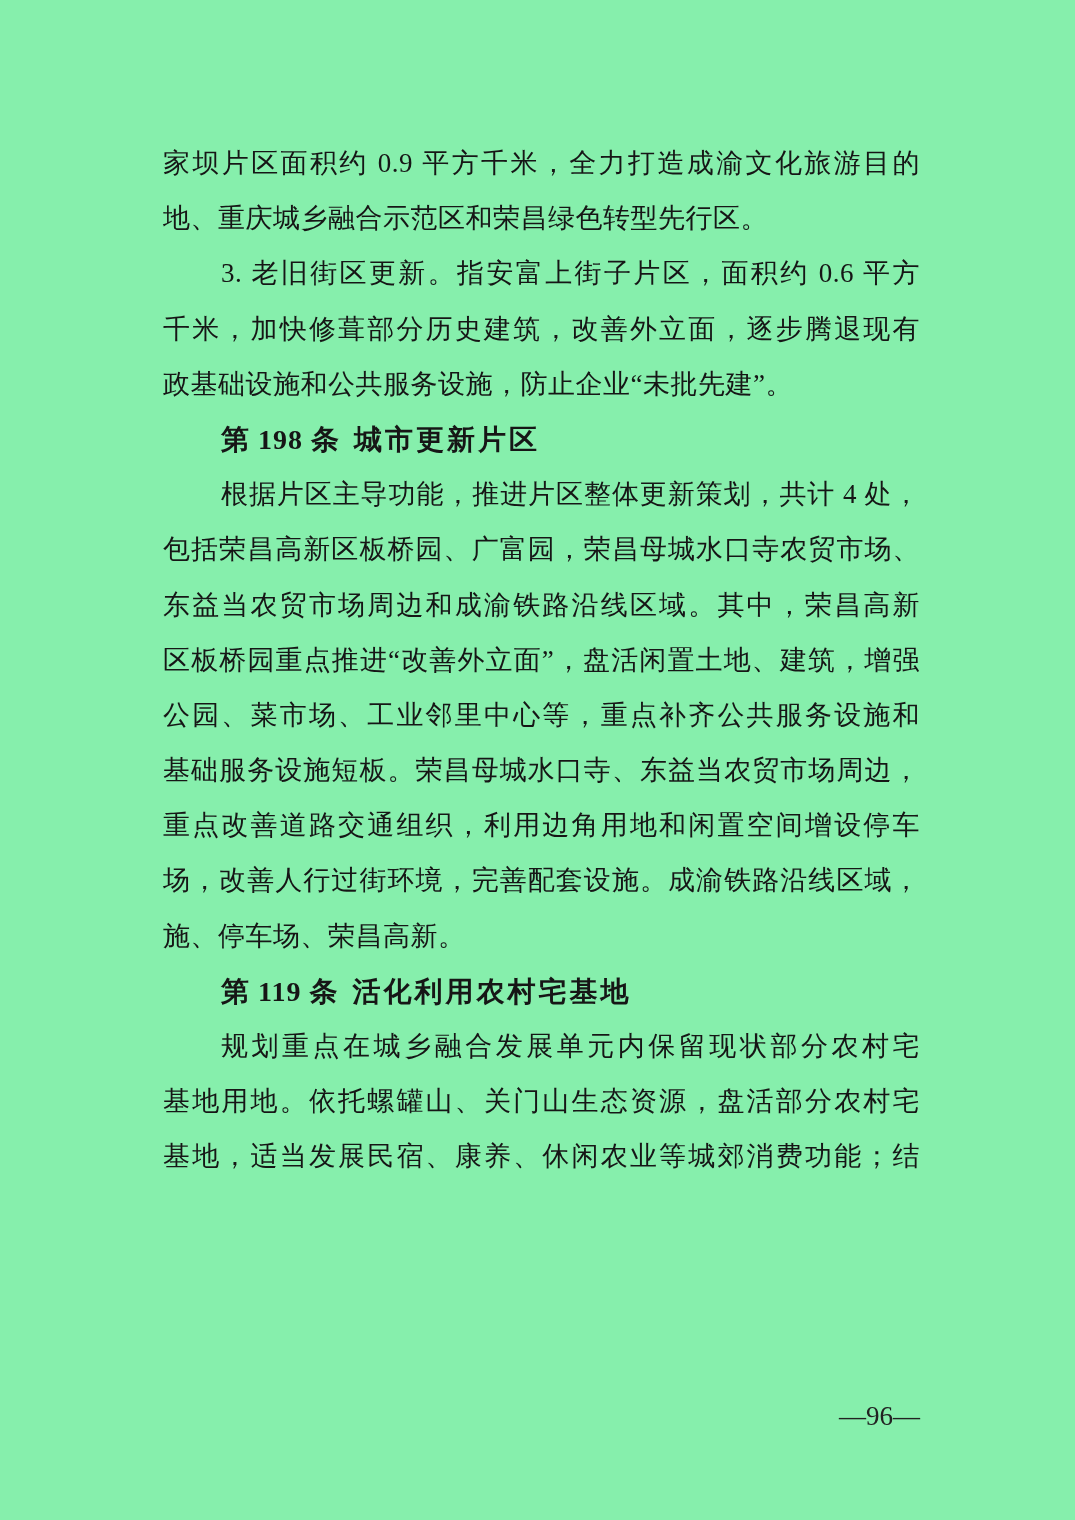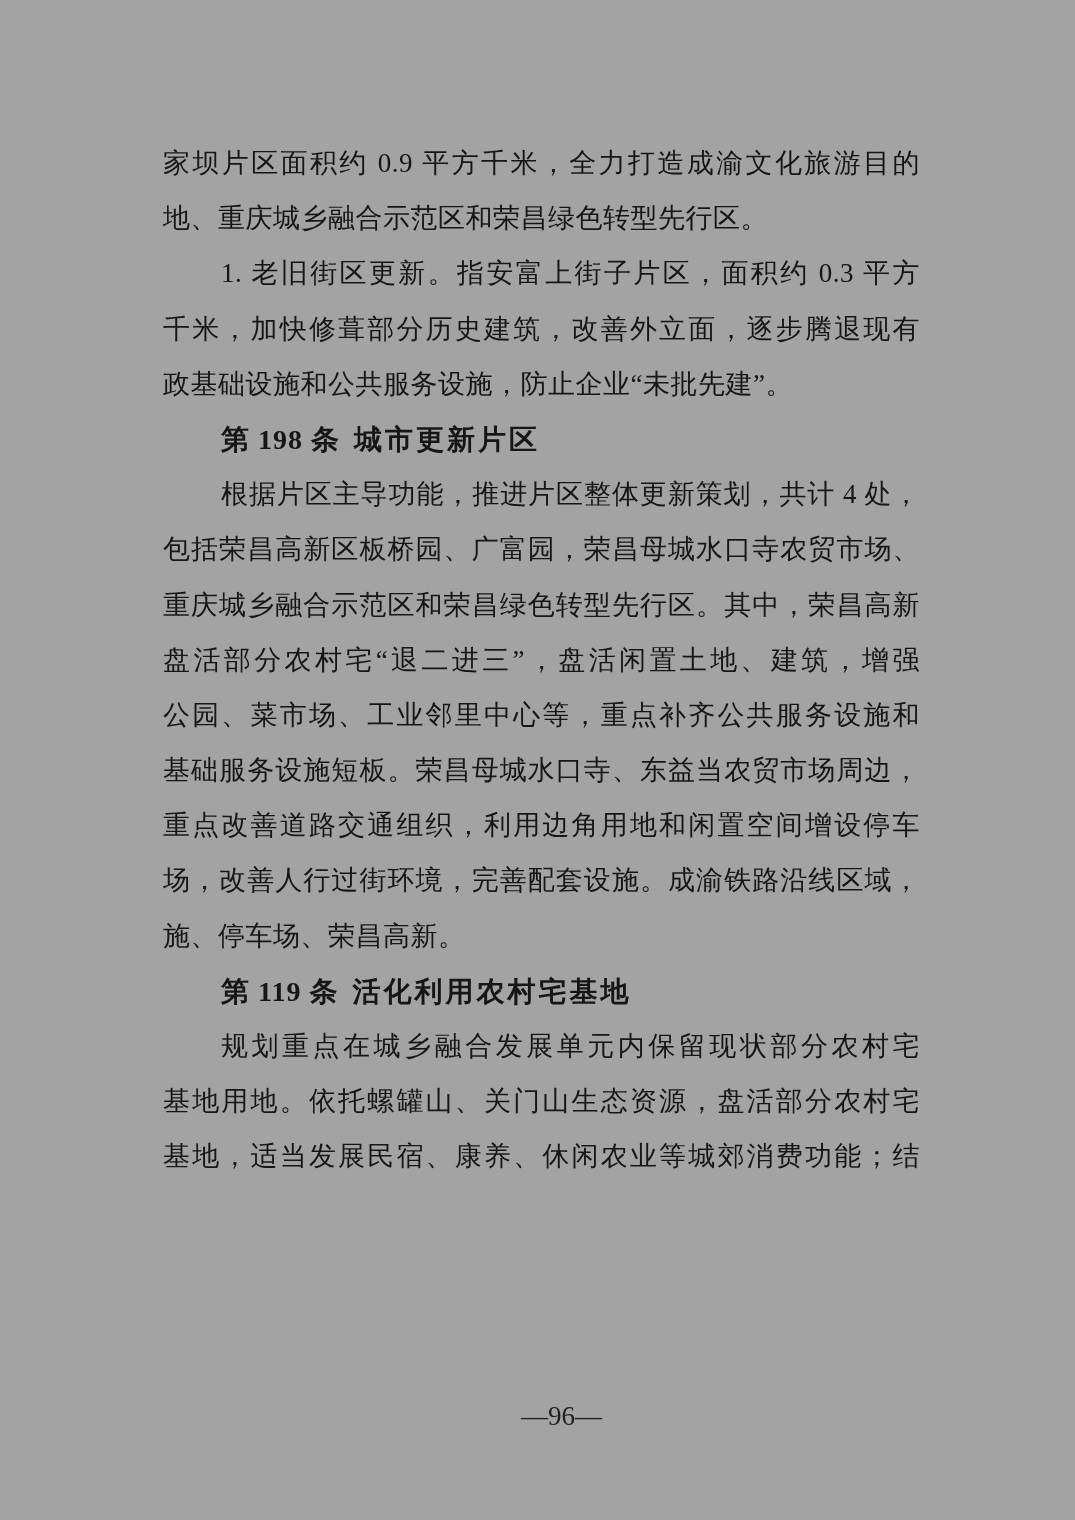--- a/index.html
+++ b/index.html
@@ -6,21 +6,21 @@
   body {
     width: 1075px; height: 1520px;
     background: #ffffff;
     color: #161616;
     font-family: "Liberation Serif", "DejaVu Serif", serif;
     position: relative;
     overflow: hidden;
   }
   .page {
     position: absolute; inset: 0;
-    background: #a3a3a3;
+    background: #86efac;
   }
   .doc {
     position: absolute;
     left: 163px; top: 136px;
     width: 757px;
   }
   .line {
     height: 55.2px;
     line-height: 55.2px;
     font-size: 27px;
@@ -38,41 +38,41 @@
     font-size: 28px;
     letter-spacing: 1px;
   }
   .heading .h-title { margin-left: 14px; letter-spacing: 3px; margin-top: 48px; }
   .pagenum {
     position: absolute;
     top: 1399px; left: 163px;
     width: 757px;
     box-sizing: border-box;
     padding-left: 40px;
-    text-align: center;
+    text-align: right;
     font-size: 27px;
     line-height: 34px;
     color: #222222;
   }
 </style>
 </head>
 <body>
 
 <div class="page">
   <div class="doc">
       <div class="line body flush">家坝片区面积约 0.9 平方千米，全力打造成渝文化旅游目的</div>
       <div class="line body">地、重庆城乡融合示范区和荣昌绿色转型先行区。</div>
-      <div class="line body indent flush">1. 老旧街区更新。指安富上街子片区，面积约 0.3 平方</div>
+      <div class="line body indent flush">3. 老旧街区更新。指安富上街子片区，面积约 0.6 平方</div>
       <div class="line body flush">千米，加快修葺部分历史建筑，改善外立面，逐步腾退现有</div>
       <div class="line body">政基础设施和公共服务设施，防止企业“未批先建”。</div>
       <div class="line heading"><span class="h-label">第 198 条</span><span class="h-title">城市更新片区</span></div>
       <div class="line body indent flush">根据片区主导功能，推进片区整体更新策划，共计 4 处，</div>
       <div class="line body flush">包括荣昌高新区板桥园、广富园，荣昌母城水口寺农贸市场、</div>
-      <div class="line body flush">重庆城乡融合示范区和荣昌绿色转型先行区。其中，荣昌高新</div>
-      <div class="line body flush">盘活部分农村宅“退二进三”，盘活闲置土地、建筑，增强</div>
+      <div class="line body flush">东益当农贸市场周边和成渝铁路沿线区域。其中，荣昌高新</div>
+      <div class="line body flush">区板桥园重点推进“改善外立面”，盘活闲置土地、建筑，增强</div>
       <div class="line body flush">公园、菜市场、工业邻里中心等，重点补齐公共服务设施和</div>
       <div class="line body flush">基础服务设施短板。荣昌母城水口寺、东益当农贸市场周边，</div>
       <div class="line body flush">重点改善道路交通组织，利用边角用地和闲置空间增设停车</div>
       <div class="line body flush">场，改善人行过街环境，完善配套设施。成渝铁路沿线区域，</div>
       <div class="line body">施、停车场、荣昌高新。</div>
       <div class="line heading"><span class="h-label">第 119 条</span><span class="h-title">活化利用农村宅基地</span></div>
       <div class="line body indent flush">规划重点在城乡融合发展单元内保留现状部分农村宅</div>
       <div class="line body flush">基地用地。依托螺罐山、关门山生态资源，盘活部分农村宅</div>
       <div class="line body flush">基地，适当发展民宿、康养、休闲农业等城郊消费功能；结</div>
     </div>

